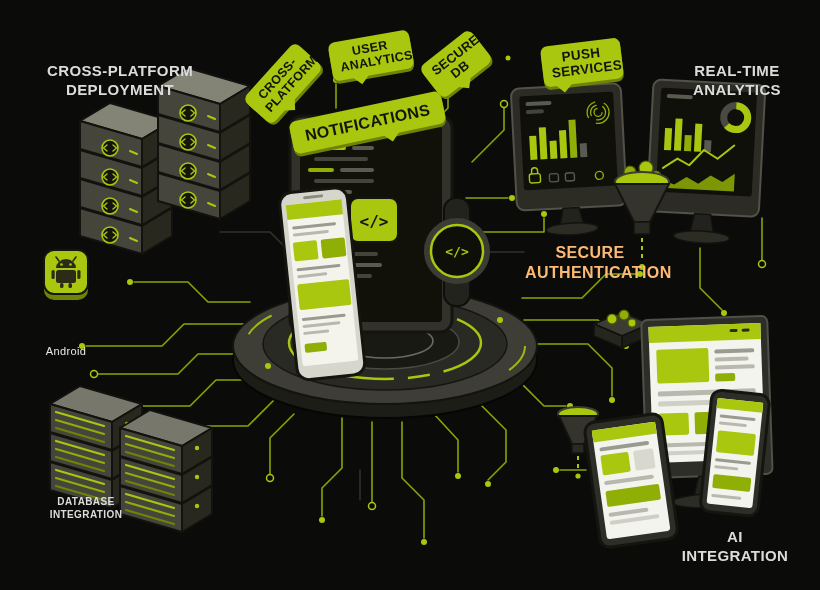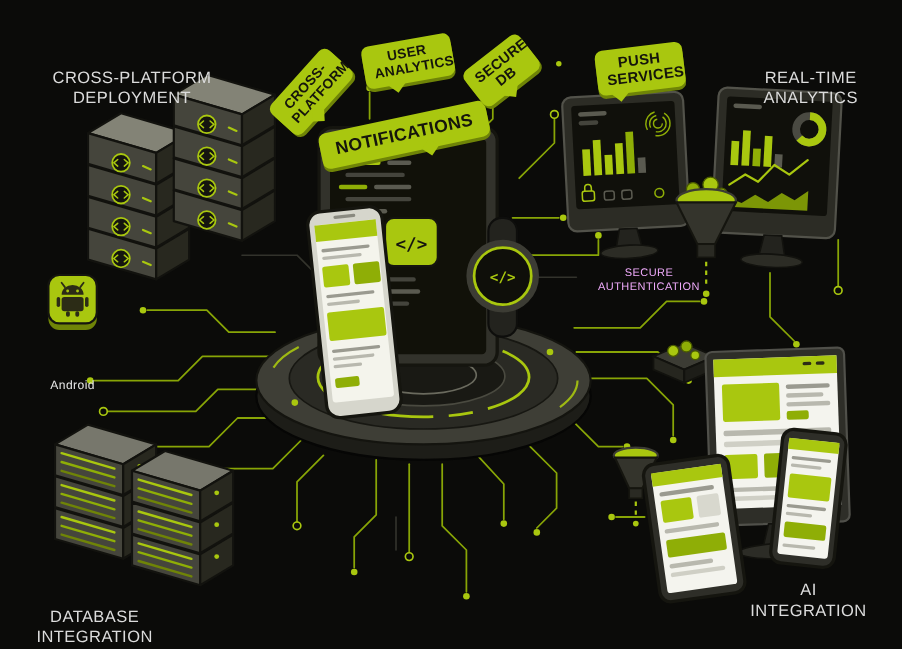--- a/index.html
+++ b/index.html
@@ -5,28 +5,28 @@
   * { margin:0; padding:0; box-sizing:border-box; }
   html,body { background:#000; }
   .stage {
     position:relative; width:820px; height:590px; overflow:hidden;
     background:#0b0b09;
     font-family:"Liberation Sans", sans-serif;
   }
   .scene { position:absolute; left:0; top:0; }
 
   .lbl {
-    position:absolute; color:#dcdcdc; font-weight:400; text-align:center;
+    position:absolute; color:#dcdcdc; font-weight:700; text-align:center;
     letter-spacing:.4px; line-height:1.25;
   }
   .lbl-tl { left:45px;  top:62px;  width:150px; font-size:15px; }
   .lbl-tr { left:672px; top:62px;  width:130px; font-size:15px; }
-  .lbl-bl { left:28px;  top:552px; width:116px; font-size:15px; }
+  .lbl-bl { left:28px;  top:496px; width:116px; font-size:10px; }
   .lbl-br { left:680px; top:528px; width:110px; font-size:15px; }
-  .lbl-secure { left:525px; top:243px; width:130px; font-size:10px; color:#f0abfc; }
+  .lbl-secure { left:525px; top:243px; width:130px; font-size:16px; color:#fdba74; }
   .lbl-android { left:38px; top:300px; width:56px; font-size:11px; font-weight:400; color:#e9e9e9;margin-top:45px; }
 
   .bubble {
     position:absolute; background:#a9c70f; color:#15150c; font-weight:700;
     text-align:center; border-radius:7px; padding:6px 9px; line-height:1.08;
     letter-spacing:.3px; box-shadow:0 3px 0 #6f8407;
   }
   .bubble::after {
     content:""; position:absolute; width:11px; height:11px; background:#a9c70f;
     bottom:-5px; left:22px; transform:rotate(45deg);

